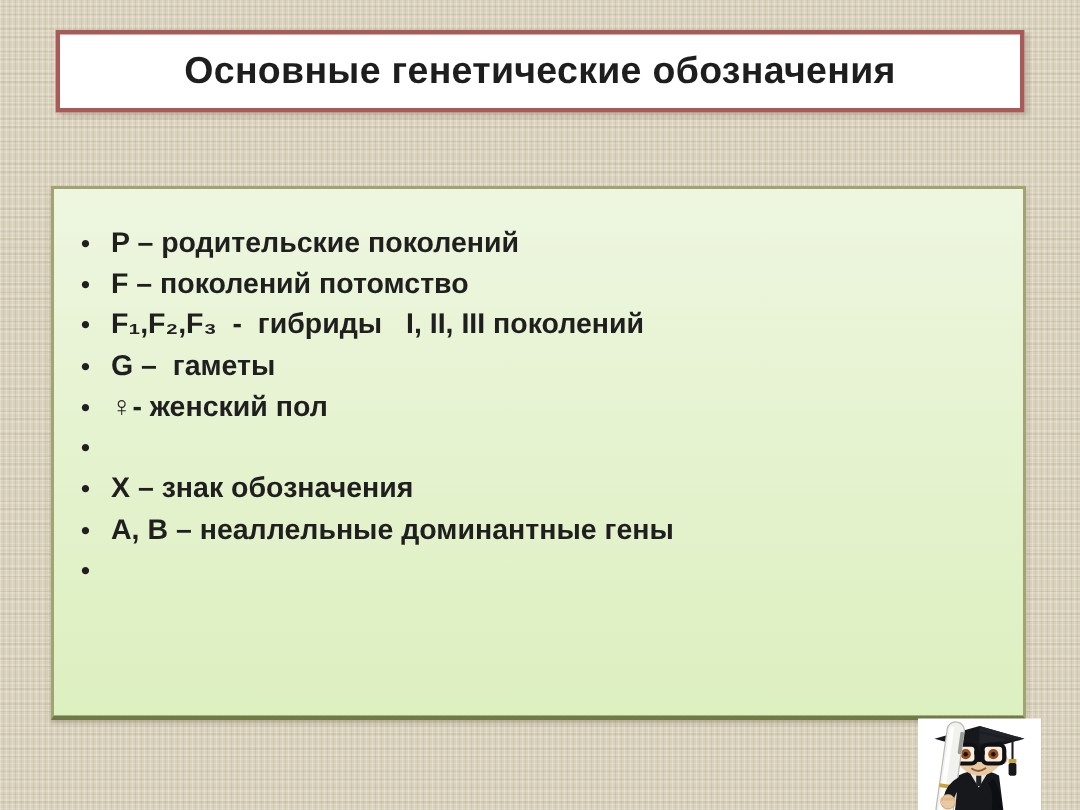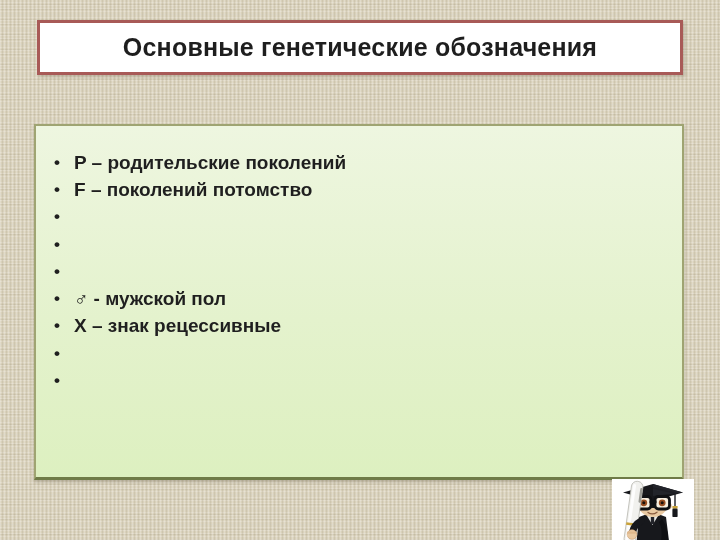--- a/index.html
+++ b/index.html
@@ -63,37 +63,40 @@
       <li>
           <span class="bullet-dot">•</span>
           <span class="li-text">P – родительские поколений</span>
         </li>
       <li>
           <span class="bullet-dot">•</span>
           <span class="li-text">F – поколений потомство</span>
         </li>
       <li>
           <span class="bullet-dot">•</span>
+          <span class="li-text">F₁,F₂,F₃  -  гибриды   I, II, III поколений</span>
+        </li>
+      <li>
+          <span class="bullet-dot">•</span>
+          <span class="li-text">G –  гаметы</span>
+        </li>
+      <li>
+          <span class="bullet-dot">•</span>
+          <span class="li-text">♀- женский пол</span>
         </li>
       <li>
           <span class="bullet-dot">•</span>
         </li>
       <li>
           <span class="bullet-dot">•</span>
+          <span class="li-text">Х – знак обозначения</span>
         </li>
       <li>
           <span class="bullet-dot">•</span>
-          <span class="li-text">♂ - мужской пол</span>
-        </li>
-      <li>
-          <span class="bullet-dot">•</span>
-          <span class="li-text">Х – знак рецессивные</span>
-        </li>
-      <li>
-          <span class="bullet-dot">•</span>
+          <span class="li-text">А, В – неаллельные доминантные гены</span>
         </li>
       <li>
           <span class="bullet-dot">•</span>
         </li>
     </ul>
 
     <div class="clipart-card">
       <svg viewBox="0 0 82 99" aria-hidden="true">
 
         <ellipse cx="40" cy="94" rx="25" ry="3.5" fill="#b8bcb8" opacity="0.55"></ellipse>

